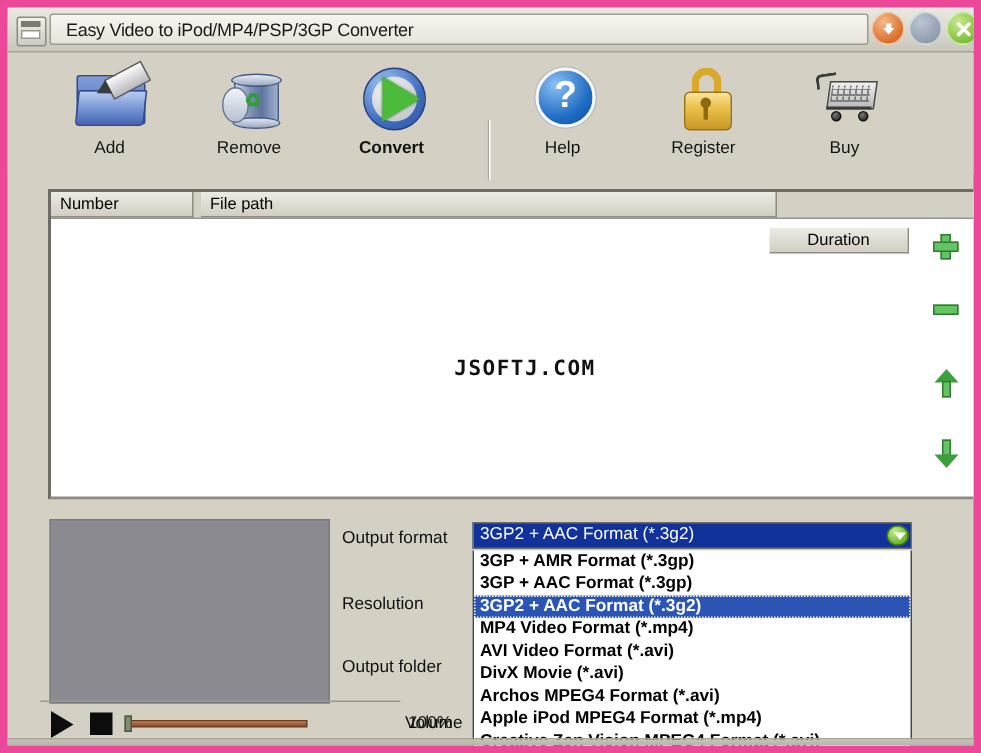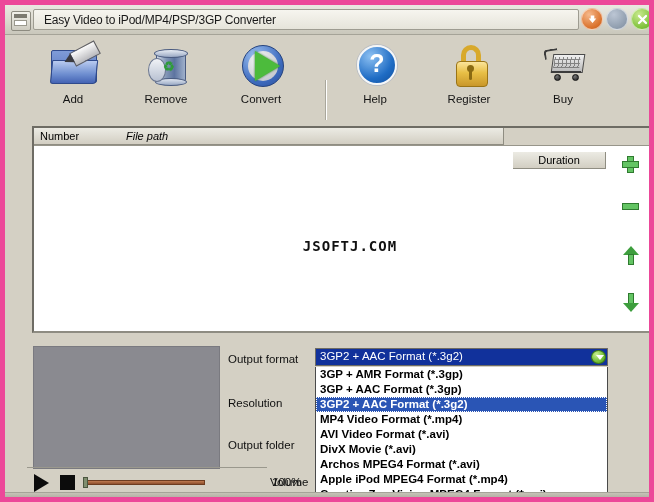--- a/index.html
+++ b/index.html
@@ -241,21 +241,21 @@
     position:absolute;top:0;height:17px;
     background:linear-gradient(180deg,#ecebe4,#d2cec2);
     border-right:1px solid #8f8d82;
     border-bottom:1px solid #8f8d82;
     box-sizing:border-box;
     font-size:11px;color:#000;
     display:flex;align-items:center;
   }
   .hcell span{padding-left:6px;}
   .hcell.c1{left:0;width:95px;}
-  .hcell.c2{left:86px;width:384px;font-style:italic;}
+  .hcell.c2{left:100px;width:384px;}
   .hcell.c3{left:479px;width:93px;justify-content:center;margin-top:24px;}
   .hcell.c3 span{padding-left:0;}
   .watermark-list{
     position:absolute;left:0;top:110px;width:100%;text-align:center;
     font-family:"DejaVu Sans Mono",monospace;
     font-size:14px;font-weight:bold;color:#111;letter-spacing:1px;
   }
 
   
   .sidebtns{position:absolute;left:612px;top:145px;width:32px;height:170px;}
@@ -411,21 +411,21 @@
           <div class="can"></div>
           <div class="rim"></div>
           <div class="base"></div>
           <div class="lid"></div>
           <div class="rec">♻</div>
         </div>
       </div>
       <div class="tlabel">Remove</div>
     </div>
 
-    <div class="tool" style="left:210px;">
+    <div class="tool" style="left:210px;font-weight:bold;">
       <div class="glyph">
         <div class="ic-play">
           <div class="ring"></div>
           <div class="inner"></div>
           <div class="tri"></div>
         </div>
       </div>
       <div class="tlabel">Convert</div>
     </div>
 

